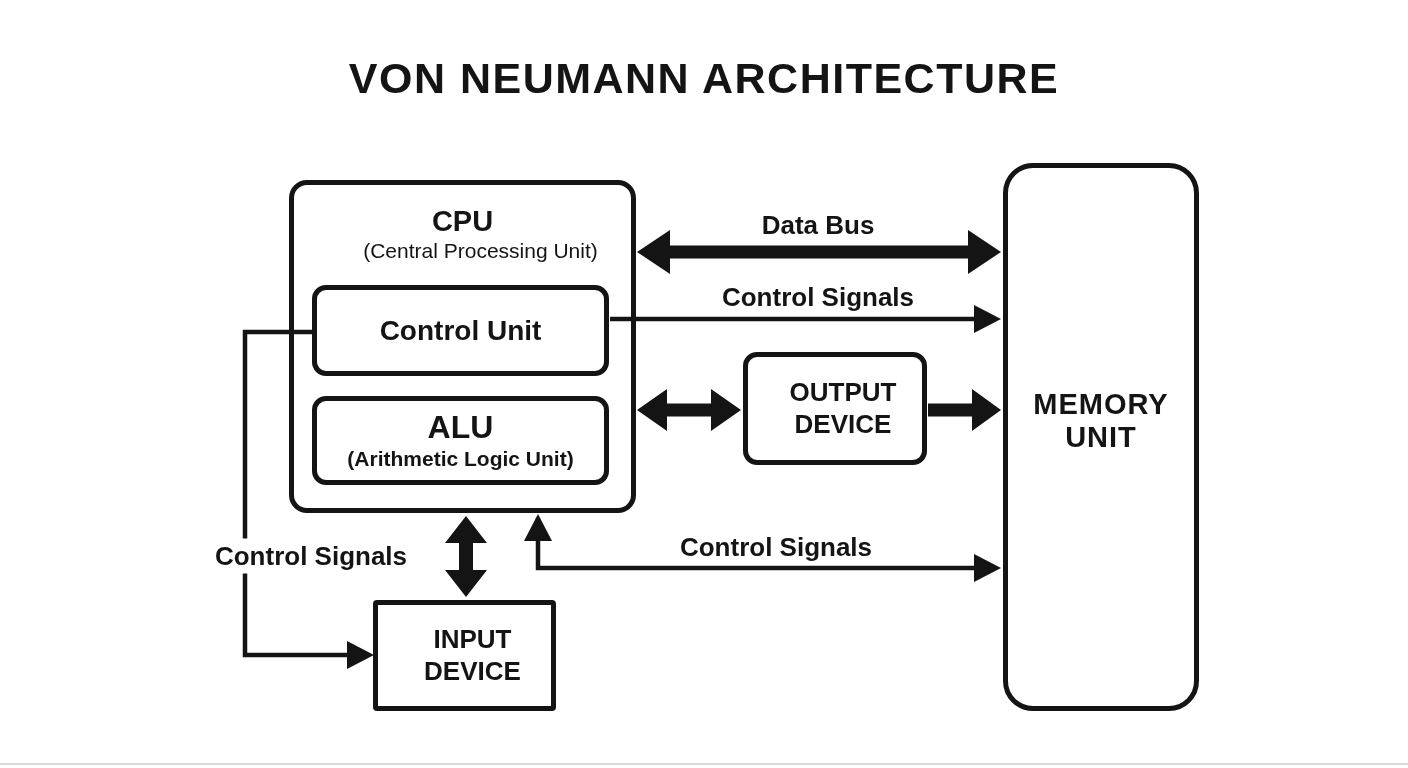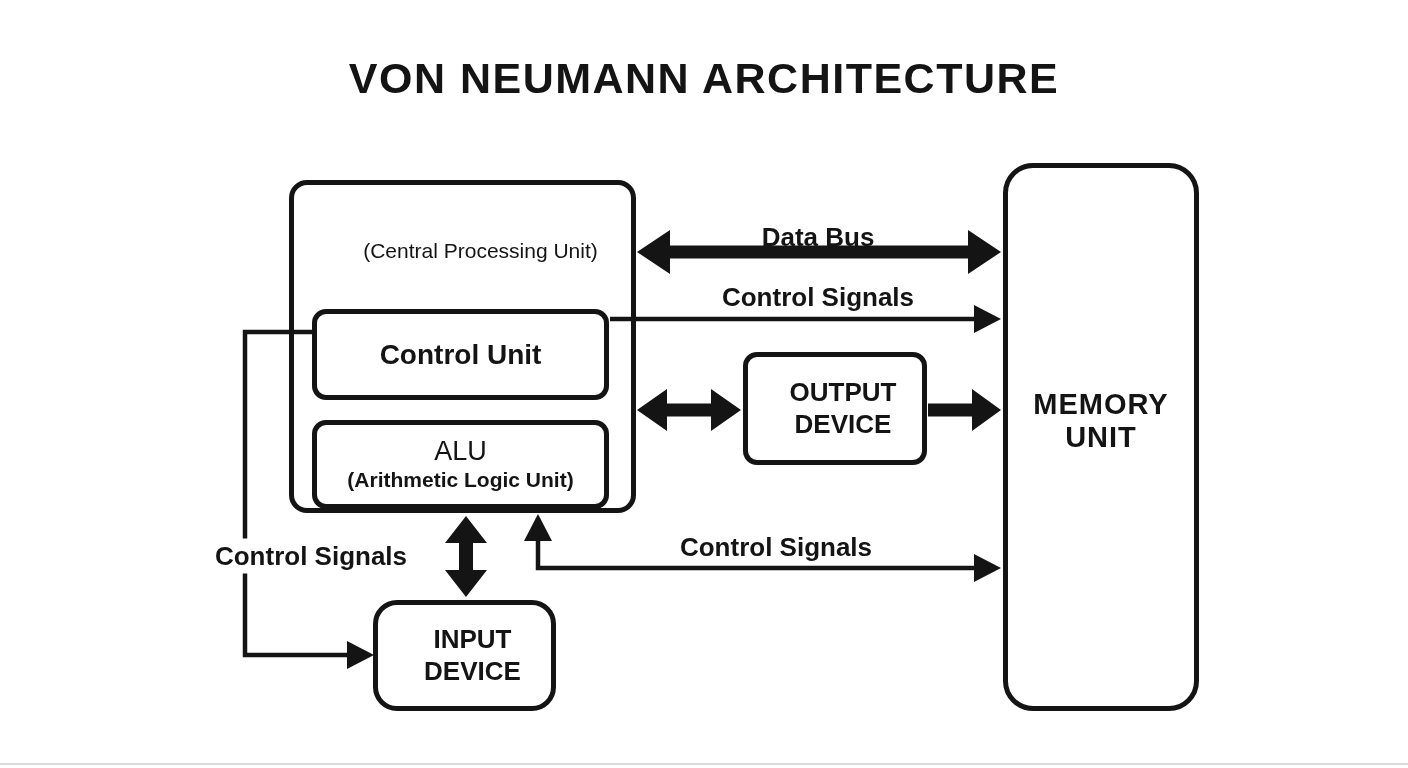--- a/index.html
+++ b/index.html
@@ -37,55 +37,55 @@
   .cpu { left: 289px; top: 180px; width: 347px; height: 333px; border-radius: 18px; }
   .cpu-title {
     position: absolute; top: 20px; left: 0; width: 100%;
     text-align: center; font-size: 29px; font-weight: 700;
   }
   .cpu-sub {
     position: absolute; top: 54px; left: 0; width: 100%;
     text-align: center; font-size: 21px; font-weight: 500; padding-left: 36px;
   }
 
-  .inner { border-radius: 14px; display: flex; flex-direction: column; align-items: center; justify-content: center; margin-top: 24px; }
+  .inner { border-radius: 14px; display: flex; flex-direction: column; align-items: center; justify-content: center; }
   .control-unit { left: 18px; top: 100px; width: 297px; height: 91px; font-size: 28px; font-weight: 700; }
   .alu { left: 18px; top: 211px; width: 297px; height: 89px; }
-  .alu-title { font-size: 27px; font-weight: 400; line-height: 1.1; }
+  .alu-title { font-size: 32px; font-weight: 700; line-height: 1.1; }
   .alu-sub { font-size: 21px; font-weight: 700; margin-top: 2px; }
 
   .memory { left: 1003px; top: 163px; width: 196px; height: 548px; border-radius: 30px;
             display: flex; align-items: center; justify-content: center; }
   .memory-text { text-align: center; font-size: 29px; font-weight: 700; letter-spacing: 1px;
                  line-height: 1.15; transform: translateY(-16px); }
 
   .device { display: flex; flex-direction: column; align-items: center; justify-content: center;
             text-align: center; font-size: 26px; font-weight: 700; line-height: 1.2; padding-left: 16px; }
   .output { left: 743px; top: 352px; width: 184px; height: 113px; border-radius: 14px; }
-  .input  { left: 373px; top: 600px; width: 183px; height: 111px; border-radius: 24px; }
+  .input  { left: 373px; top: 600px; width: 183px; height: 111px; border-radius: 4px; }
 
   .wires {
     position: absolute; inset: 0;
     width: 1408px; height: 768px;
     z-index: 3;
     pointer-events: none;
   }
   .wires .solid { fill: var(--ink); stroke: none; }
   .wires .thin  { fill: none; stroke: var(--ink); stroke-width: 4.5; }
 
   .wire-label {
     position: absolute;
     transform: translate(-50%, -50%);
     font-size: 26px;
     font-weight: 700;
     white-space: nowrap;
     color: var(--ink);
     z-index: 4;
   }
-  .lbl-data-bus  { left: 818px; top: 237px; text-align: right; }
+  .lbl-data-bus  { left: 818px; top: 225px; text-align: right; }
   .lbl-cs-top    { left: 818px; top: 297px; }
   .lbl-cs-bottom { left: 776px; top: 547px; }
   .lbl-cs-left   { left: 311px; top: 556px; background: var(--paper); padding: 2px 8px; }
 
   .bottom-edge {
     position: absolute;
     left: 0; bottom: 3px;
     width: 100%; height: 2px;
     background: #d2d2d2;
     opacity: 0.8;
@@ -122,20 +122,21 @@
 
     <g>
       <path class="thin" d="M312,332 L245,332 L245,655 L352,655"></path>
       <polygon class="solid" points="374,655 347,641 347,669"></polygon>
     </g>
   </svg>
 
   <div class="title">VON NEUMANN ARCHITECTURE</div>
 
   <div class="box cpu">
+    <div class="cpu-title">CPU</div>
     <div class="cpu-sub">(Central Processing Unit)</div>
 
     <div class="box inner control-unit">
       <div>Control Unit</div>
     </div>
 
     <div class="box inner alu">
       <div class="alu-title">ALU</div>
       <div class="alu-sub">(Arithmetic Logic Unit)</div>
     </div>

